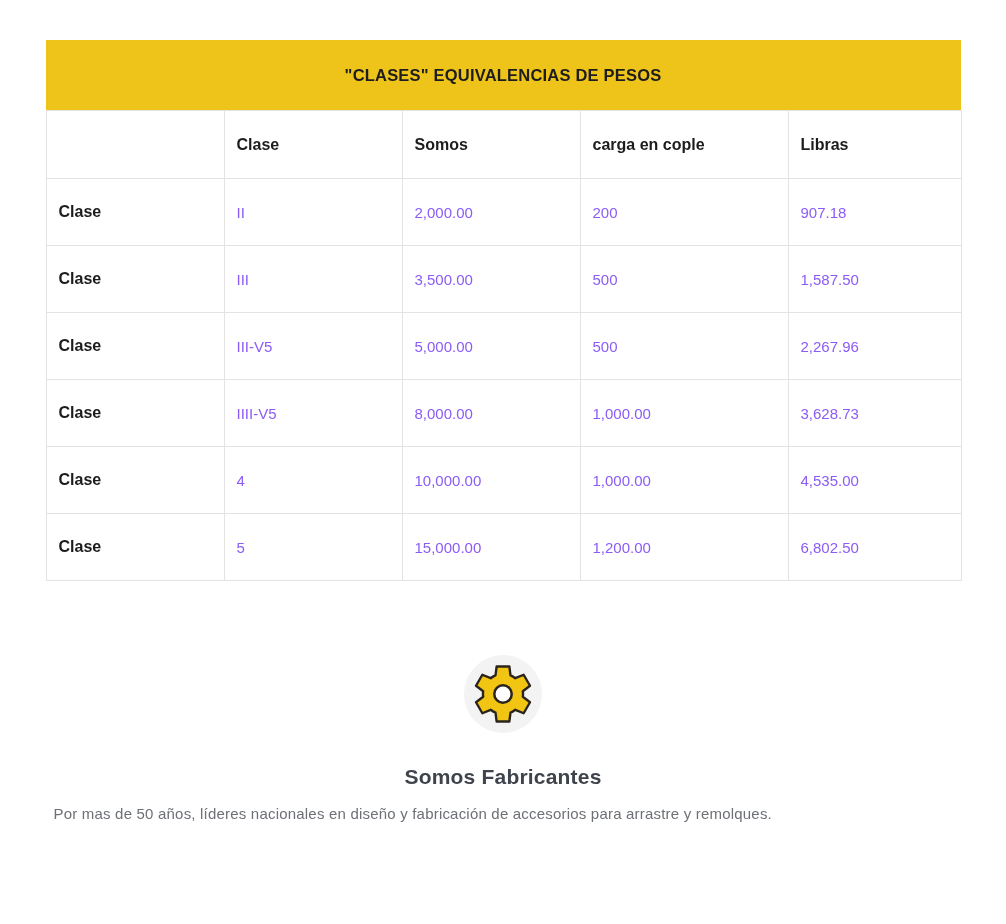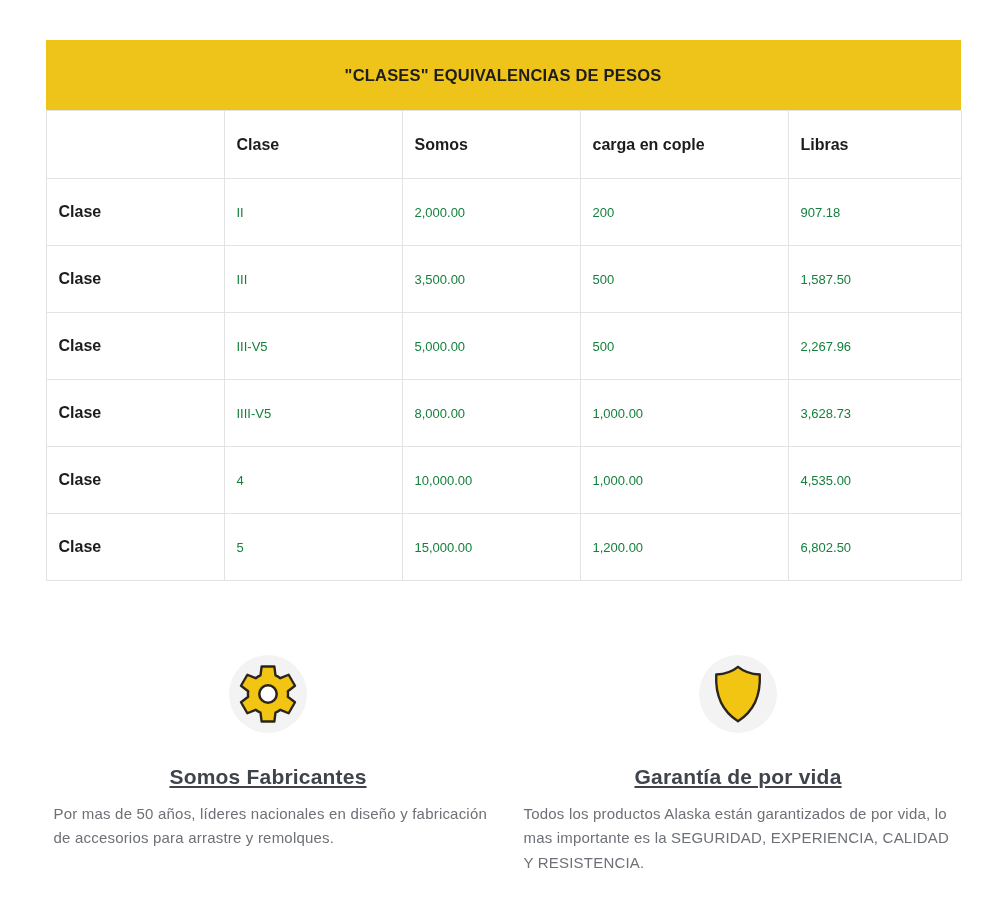--- a/index.html
+++ b/index.html
@@ -20,22 +20,22 @@
   .title-bar h2 {
     font-size: 16.5px; font-weight: bold; color: #1d1d1d; letter-spacing: 0.2px;
   }
 
   
   table { width: 100%; border-collapse: collapse; table-layout: fixed; }
   th, td {
     border: 1px solid #e3e3e3;
     padding: 0 12px;
     vertical-align: middle;
-    font-size: 13px;
-    color: #15803d;
+    font-size: 15px;
+    color: #8b5cf6;
     overflow: hidden; white-space: nowrap;
   }
   thead th { height: 68px; text-align: left; font-weight: bold; font-size: 16px; color: #1c1c1c; }
   tbody td { height: 67px; }
   td.row-label { font-weight: bold; font-size: 16px; color: #1c1c1c; }
   td.num { text-align: left; }
 
   
   .features { display: flex; gap: 25px; margin-top: 74px; }
   .feature-card { flex: 1; min-width: 0; }
@@ -45,21 +45,20 @@
     margin: 0 auto;
     display: flex; align-items: center; justify-content: center;
   }
   .icon-circle svg { display: block; }
   .feature-title {
     margin-top: 32px;
     text-align: center;
     font-size: 21px; font-weight: bold;
     color: #3f434b;
     letter-spacing: 0.2px;
-    text-decoration: underline;
   }
   .feature-text {
     margin-top: 13px;
     padding-left: 8px;
     font-size: 15px;
     line-height: 1.62;
     color: #6d7076;
     letter-spacing: 0.2px;
   }
 </style>
@@ -145,24 +144,15 @@
     <div class="icon-circle">
   <svg width="62" height="62" viewBox="0 0 64 64">
     <path d="M23.76 11.60 L25.02 1.79 L38.98 1.79 L40.24 11.60 A22 22 0 0 1 45.55 14.66 L54.67 10.86 L61.65 22.94 L53.79 28.94 A22 22 0 0 1 53.79 35.06 L61.65 41.06 L54.67 53.14 L45.55 49.34 A22 22 0 0 1 40.24 52.40 L38.98 62.21 L25.02 62.21 L23.76 52.40 A22 22 0 0 1 18.45 49.34 L9.33 53.14 L2.35 41.06 L10.21 35.06 A22 22 0 0 1 10.21 28.94 L2.35 22.94 L9.33 10.86 L18.45 14.66 A22 22 0 0 1 23.76 11.60 Z" fill="#F2C512" stroke="#2a241d" stroke-width="2.6" stroke-linejoin="round" transform="translate(32 32) scale(0.94) translate(-32 -32)"></path>
     <circle cx="32" cy="32" r="9" fill="#ffffff" stroke="#2a241d" stroke-width="2.6"></circle>
   </svg>
 </div>
     <div class="feature-title">Somos Fabricantes</div>
     <div class="feature-text">Por mas de 50 años, líderes nacionales en diseño y fabricación de accesorios para arrastre y remolques.</div>
   </div>
 
-  <div class="feature-card">
-    <div class="icon-circle">
-  <svg width="58" height="62" viewBox="0 0 64 68">
-    <path d="M32 4 C 38 9, 48 12, 56 12.5 C 57 32, 51 52, 32 64 C 13 52, 7 32, 8 12.5 C 16 12, 26 9, 32 4 Z" fill="#F2C512" stroke="#2a241d" stroke-width="2.6" stroke-linejoin="round"></path>
-  </svg>
-</div>
-    <div class="feature-title">Garantía de por vida</div>
-    <div class="feature-text">Todos los productos Alaska están garantizados de por vida, lo mas importante es la SEGURIDAD, EXPERIENCIA, CALIDAD Y RESISTENCIA.</div>
-  </div>
 
 </div>
 </div>
 
 </body></html>

